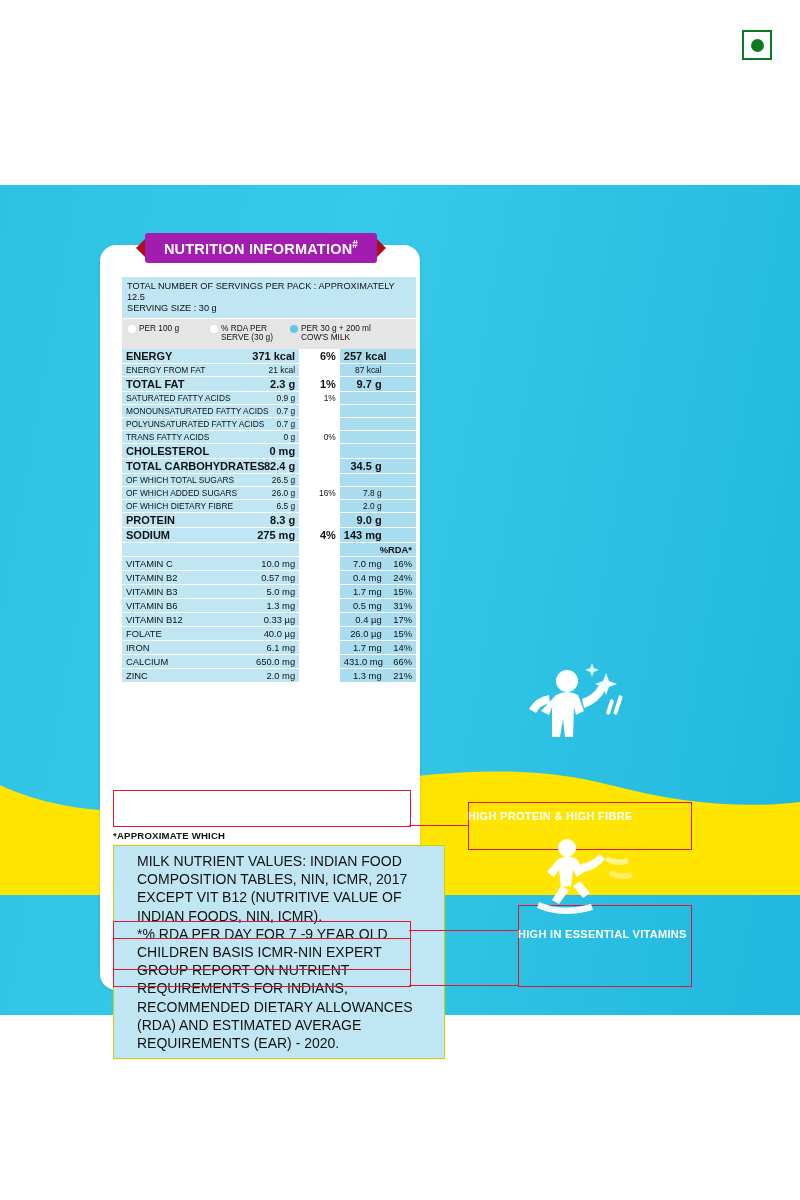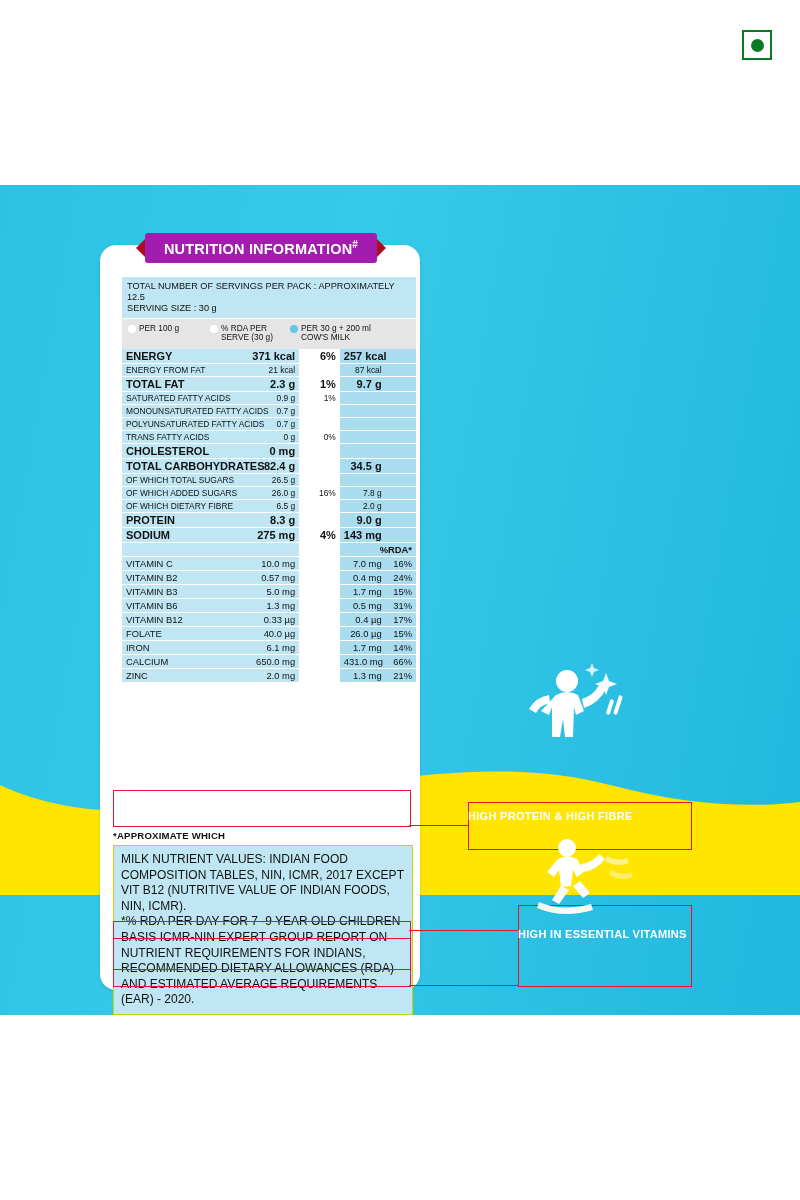--- a/index.html
+++ b/index.html
@@ -104,21 +104,21 @@
   }
 
   
   .approx{
     position:absolute;left:13px;top:585px;font-size:9.6px;font-weight:bold;
     color:#111;letter-spacing:.2px;
   }
   .notebox{
     position:absolute;left:13px;top:600px;width:284px;
     background:#bfe6f2;border:1.5px solid #c9d400;
-    padding:6px 7px;font-size:12px;line-height:1.3;color:#111;
+    padding:6px 23px;font-size:14px;line-height:1.3;color:#111;
   }
 
   
   .callout{position:absolute;color:#ffffff;}
   .callout .label{
     font-weight:bold;font-size:11px;letter-spacing:.3px;
     line-height:1.15;
   }
   .cl-box{position:absolute;border:1.8px solid #e8142d;}
   .cl-line{position:absolute;border-top:1.8px solid #e8142d;}

